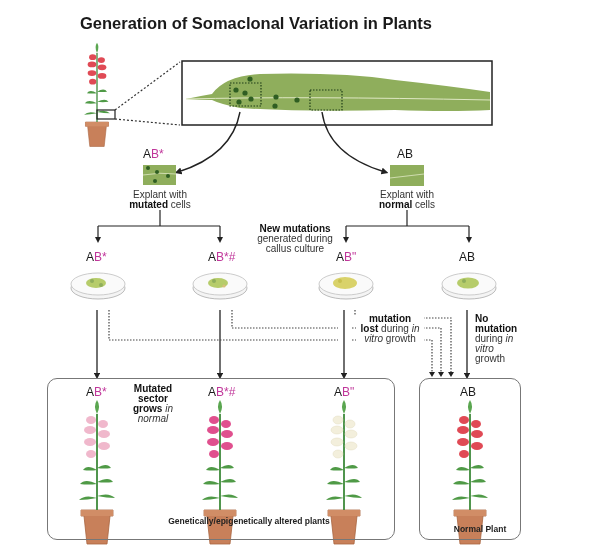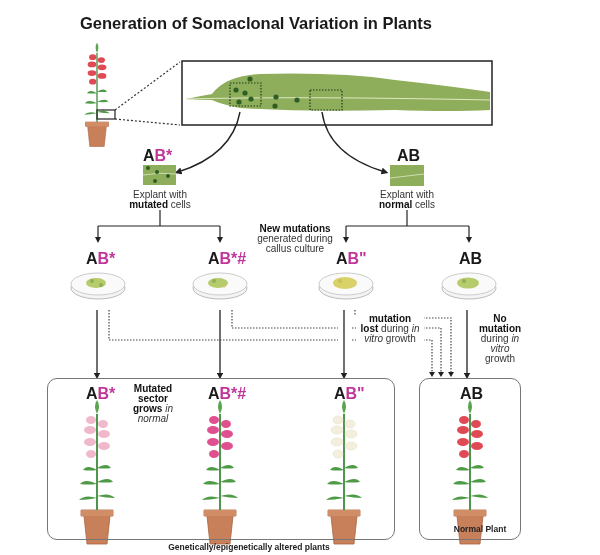--- a/index.html
+++ b/index.html
@@ -1,19 +1,19 @@
 <!DOCTYPE html>
 <html><head>
 <meta charset="utf-8">
 <style>
   html, body { margin:0; padding:0; background:#ffffff; }
   body { width:600px; height:555px; position:relative; overflow:hidden; font-family:"Liberation Sans", sans-serif; color:#1a1a1a; }
   .abs { position:absolute; }
   .title { left:0; width:512px; top:14px; text-align:center; font-weight:bold; font-size:16.5px; }
-  .lbl { font-weight:bold; font-size:16px; white-space:nowrap; }
+  .lbl { font-weight:normal; font-size:12px; white-space:nowrap; }
   .lbl .m { color:#c0369a; }
   .small { font-size:10px; line-height:10px; text-align:center; color:#333; }
   .small b { color:#111; }
   .small i { font-style:italic; }
   svg.full { position:absolute; left:0; top:0; }
   .box { position:absolute; border:1.5px solid #777; border-radius:10px; background:#fff; }
   .boxcap { font-weight:bold; font-size:8.5px; text-align:center; color:#222; }
 </style>
 </head>
 <body>
@@ -225,32 +225,32 @@
   <div>generated during</div>
   <div>callus culture</div>
 </div>
 
 <div class="abs small" style="left:356px; top:314px; width:68px; background:#fff;">
   <div><b>mutation</b></div>
   <div><b>lost</b><span> during </span><i>in</i></div>
   <div><i>vitro</i><span> growth</span></div>
 </div>
 
-<div class="abs small" style="left:475px; top:314px; width:50px; text-align:center;">
+<div class="abs small" style="left:475px; top:314px; width:50px; text-align:left;">
   <div><b>No</b></div>
   <div><b>mutation</b></div>
   <div><span>during </span><i>in</i></div>
   <div><i>vitro</i></div>
   <div>growth</div>
 </div>
 
 <div class="abs lbl" style="left:86px; top:385px;"><span>A</span><span class="m">B*</span></div>
 <div class="abs lbl" style="left:208px; top:385px;"><span>A</span><span class="m">B*#</span></div>
 <div class="abs lbl" style="left:334px; top:385px;"><span>A</span><span class="m">B"</span></div>
 <div class="abs lbl" style="left:460px; top:385px;"><span>AB</span></div>
 
 <div class="abs small" style="left:118px; top:384px; width:70px;">
   <div><b>Mutated sector</b></div>
   <div><b>grows </b><i>in normal</i></div>
 </div>
 
-<div class="abs boxcap" style="left:47px; top:542px; width:404px;">Genetically/epigenetically altered plants</div>
+<div class="abs boxcap" style="left:47px; top:516px; width:404px;">Genetically/epigenetically altered plants</div>
 <div class="abs boxcap" style="left:419px; top:524px; width:122px;">Normal Plant</div>
 
 </body></html>

